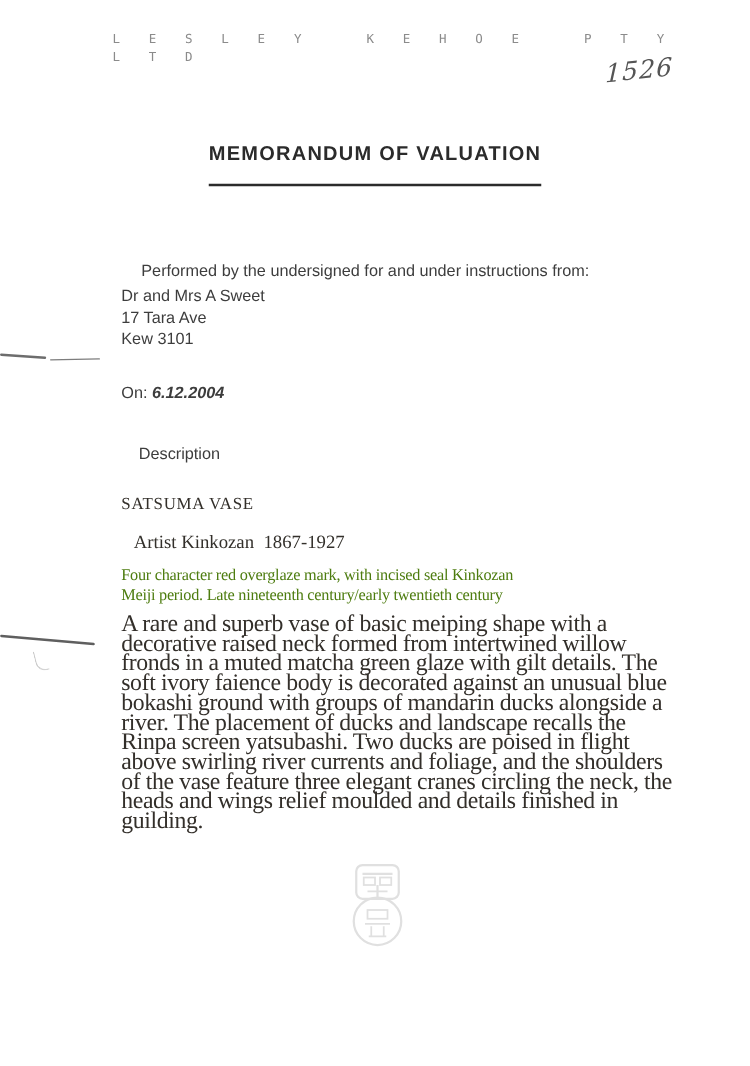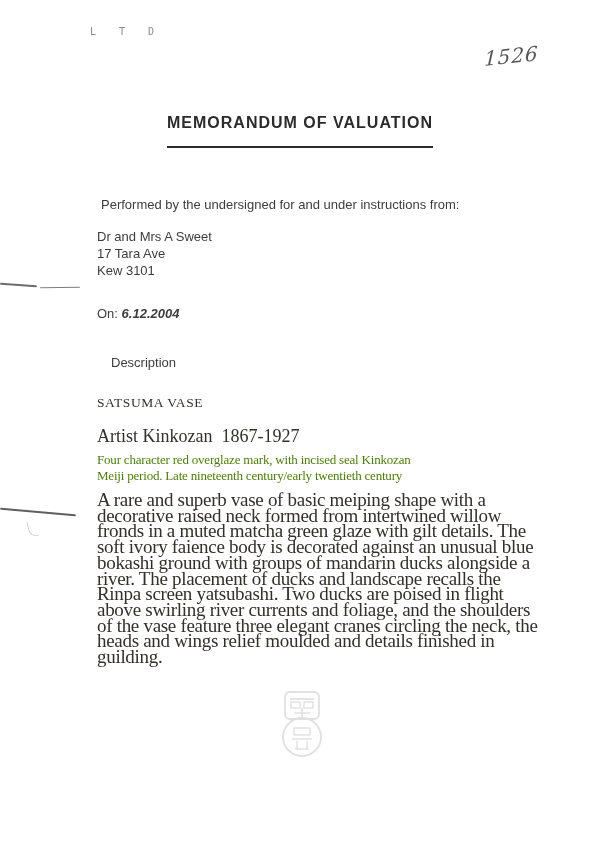--- a/index.html
+++ b/index.html
@@ -35,36 +35,36 @@
   }
   .title-text{
     display:inline-block;
     font-family:"Liberation Sans", sans-serif;
     font-weight:bold;font-size:16px;color:#2b2b2b;
     letter-spacing:1px;
     border-bottom:2px solid #2b2b2b;
     padding-bottom:14px;
   }
   .sans{font-family:"Liberation Sans", sans-serif;color:#3d3d3d;}
-  .intro{position:absolute;left:97px;top:193px;font-size:13px;margin:4px;}
+  .intro{position:absolute;left:97px;top:193px;font-size:13px;margin:16px;}
   .client{
     position:absolute;left:97px;top:228px;
     font-size:13px;line-height:17px;
   }
   .date-line{position:absolute;left:97px;top:306px;font-size:13px;margin:0;}
   .date-line .it{font-style:italic;font-weight:bold;}
   .desc-label{position:absolute;left:111px;top:355px;font-size:13px;margin:0;}
   
   .item-title{
     position:absolute;left:97px;top:395px;
     font-size:13.5px;color:#332f2a;letter-spacing:0.6px;
   }
   .item-artist{
-    position:absolute;left:97px;top:426px;
-    font-size:18px;color:#33302b;white-space:pre-wrap;
+    position:absolute;left:107px;top:426px;
+    font-size:15px;color:#33302b;white-space:pre-wrap;
   }
   .item-mark{
     position:absolute;left:97px;top:452px;
     font-size:13px;color:#4d7c0f;line-height:15.5px;width:460px;
     letter-spacing:-0.2px;
   }
   .item-desc{
     position:absolute;left:97px;top:492px;width:448px;
     font-size:19px;color:#332f2a;line-height:15.7px;
     letter-spacing:-0.3px;margin:0;text-align:left;
@@ -87,21 +87,21 @@
     font-family:"Liberation Serif", serif;font-style:italic;
     color:#3f3b36;text-align:center;
   }
 </style>
 </head>
 <body>
 
 <div class="page">
 
   <header>
-    <div class="letterhead"><div>LTD</div></div>
+    <div class="letterhead"><div>LESLEY KEHOE PTY</div><div>LTD</div></div>
     <div class="handwritten">1526</div>
   </header>
 
   <h1 class="title-wrap">
     <span class="title-text">MEMORANDUM OF VALUATION</span>
   </h1>
 
   <p class="intro sans">Performed by the undersigned for and under instructions from:</p>
 
   <div class="client sans">

